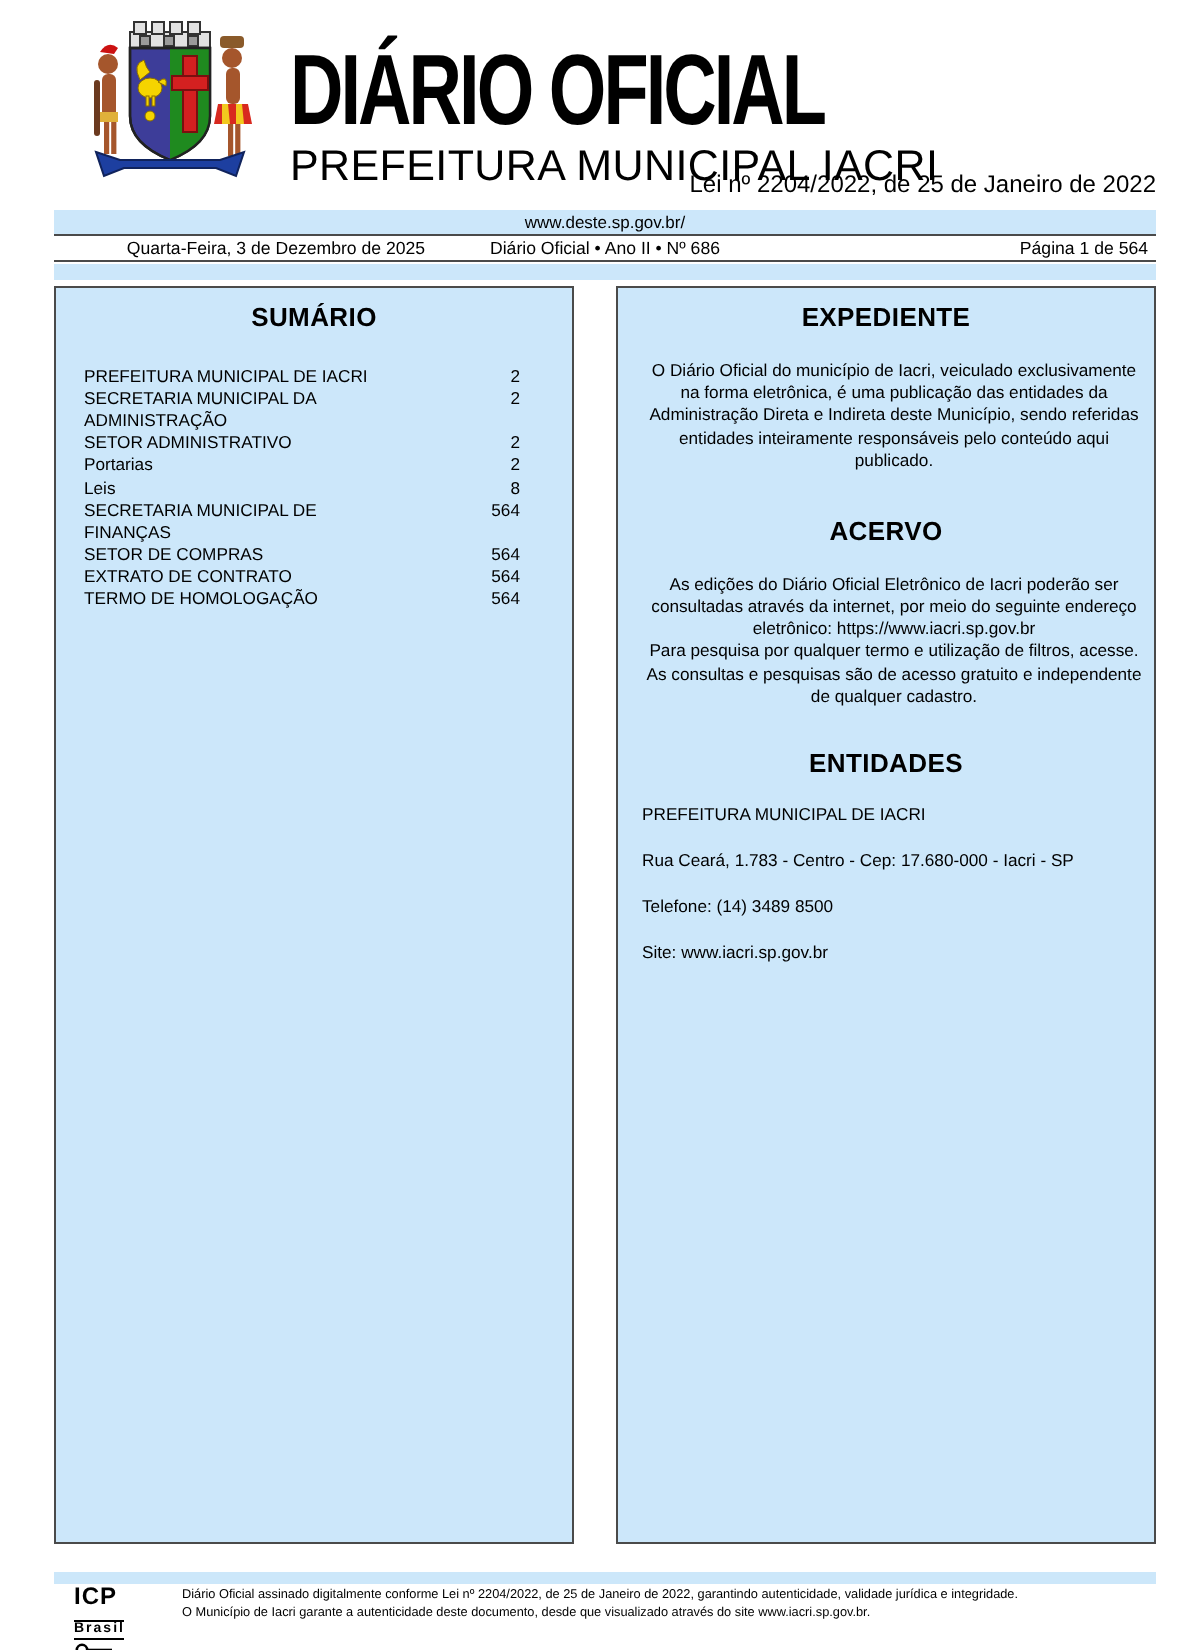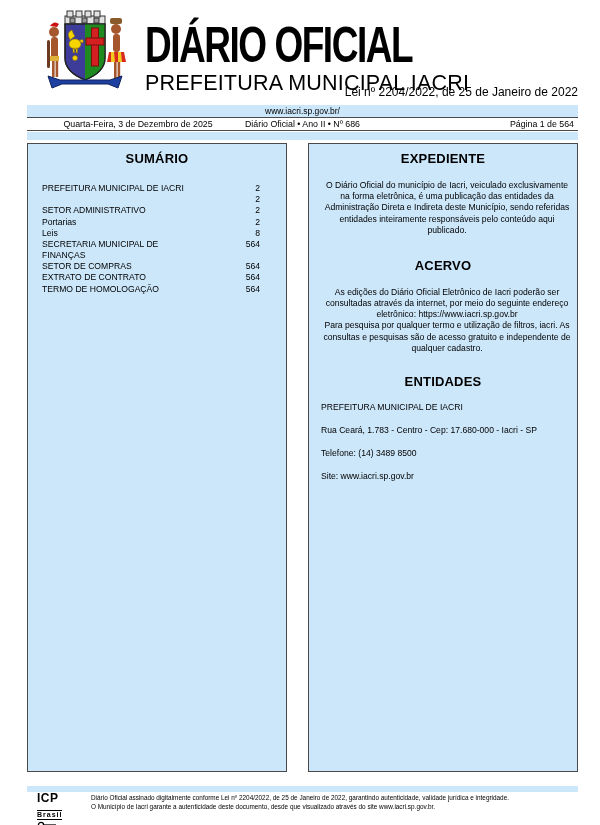--- a/index.html
+++ b/index.html
@@ -126,36 +126,38 @@
 
       <path d="M16 66 l12 4 h50 l12 -4 l-4 12 l-10 -4 h-46 l-10 4 z" fill="#1d3fa0" stroke="#10235c" stroke-width="1"></path>
     </svg>
     <div class="title-block">
       <div class="main-title">DIÁRIO OFICIAL</div>
       <div class="sub-title">PREFEITURA MUNICIPAL IACRI</div>
     </div>
   </div>
   <div class="law-line">Lei nº 2204/2022, de 25 de Janeiro de 2022</div>
 
-  <div class="bar-www">www.iacri.sp.gov.br/</div>
+  <div class="bar-www">www.deste.sp.gov.br/</div>
   <div class="date-row">
     <span class="left">Quarta-Feira, 3 de Dezembro de 2025</span>
     <span class="mid">Diário Oficial • Ano II • Nº 686</span>
     <span class="right">Página 1 de 564</span>
   </div>
   <div class="bar-blank"></div>
 
   <div class="panel panel-left">
     <h2>SUMÁRIO</h2>
     <div class="toc">
       <div class="toc-row">
         <span class="toc-label">PREFEITURA MUNICIPAL DE IACRI</span>
         <span class="toc-page">2</span>
       </div>
       <div class="toc-row">
+        <span class="toc-label">SECRETARIA MUNICIPAL DA
+ADMINISTRAÇÃO</span>
         <span class="toc-page">2</span>
       </div>
       <div class="toc-row">
         <span class="toc-label">SETOR ADMINISTRATIVO</span>
         <span class="toc-page">2</span>
       </div>
       <div class="toc-row">
         <span class="toc-label">Portarias</span>
         <span class="toc-page">2</span>
       </div>
@@ -182,21 +184,21 @@
       </div>
     </div>
   </div>
 
   <div class="panel panel-right">
     <h2>EXPEDIENTE</h2>
     <p class="body">O Diário Oficial do município de Iacri, veiculado exclusivamente na forma eletrônica, é uma publicação das entidades da Administração Direta e Indireta deste Município, sendo referidas entidades inteiramente responsáveis pelo conteúdo aqui publicado.</p>
 
     <h2 class="mid1">ACERVO</h2>
     <p class="body">As edições do Diário Oficial Eletrônico de Iacri poderão ser consultadas através da internet, por meio do seguinte endereço eletrônico: https://www.iacri.sp.gov.br</p>
-    <p class="body" style="margin-top:0;">Para pesquisa por qualquer termo e utilização de filtros, iacri. As consultas e pesquisas são de acesso gratuito e independente de qualquer cadastro.</p>
+    <p class="body" style="margin-top:0;">Para pesquisa por qualquer termo e utilização de filtros, acesse. As consultas e pesquisas são de acesso gratuito e independente de qualquer cadastro.</p>
 
     <h2 class="mid2">ENTIDADES</h2>
     <p class="ent-line">PREFEITURA MUNICIPAL DE IACRI</p>
     <p class="ent-line">Rua Ceará, 1.783 - Centro - Cep: 17.680-000 - Iacri - SP</p>
     <p class="ent-line">Telefone: (14) 3489 8500</p>
     <p class="ent-line">Site: www.iacri.sp.gov.br</p>
   </div>
 
   <div class="footer-bar"></div>
   <div class="footer">

